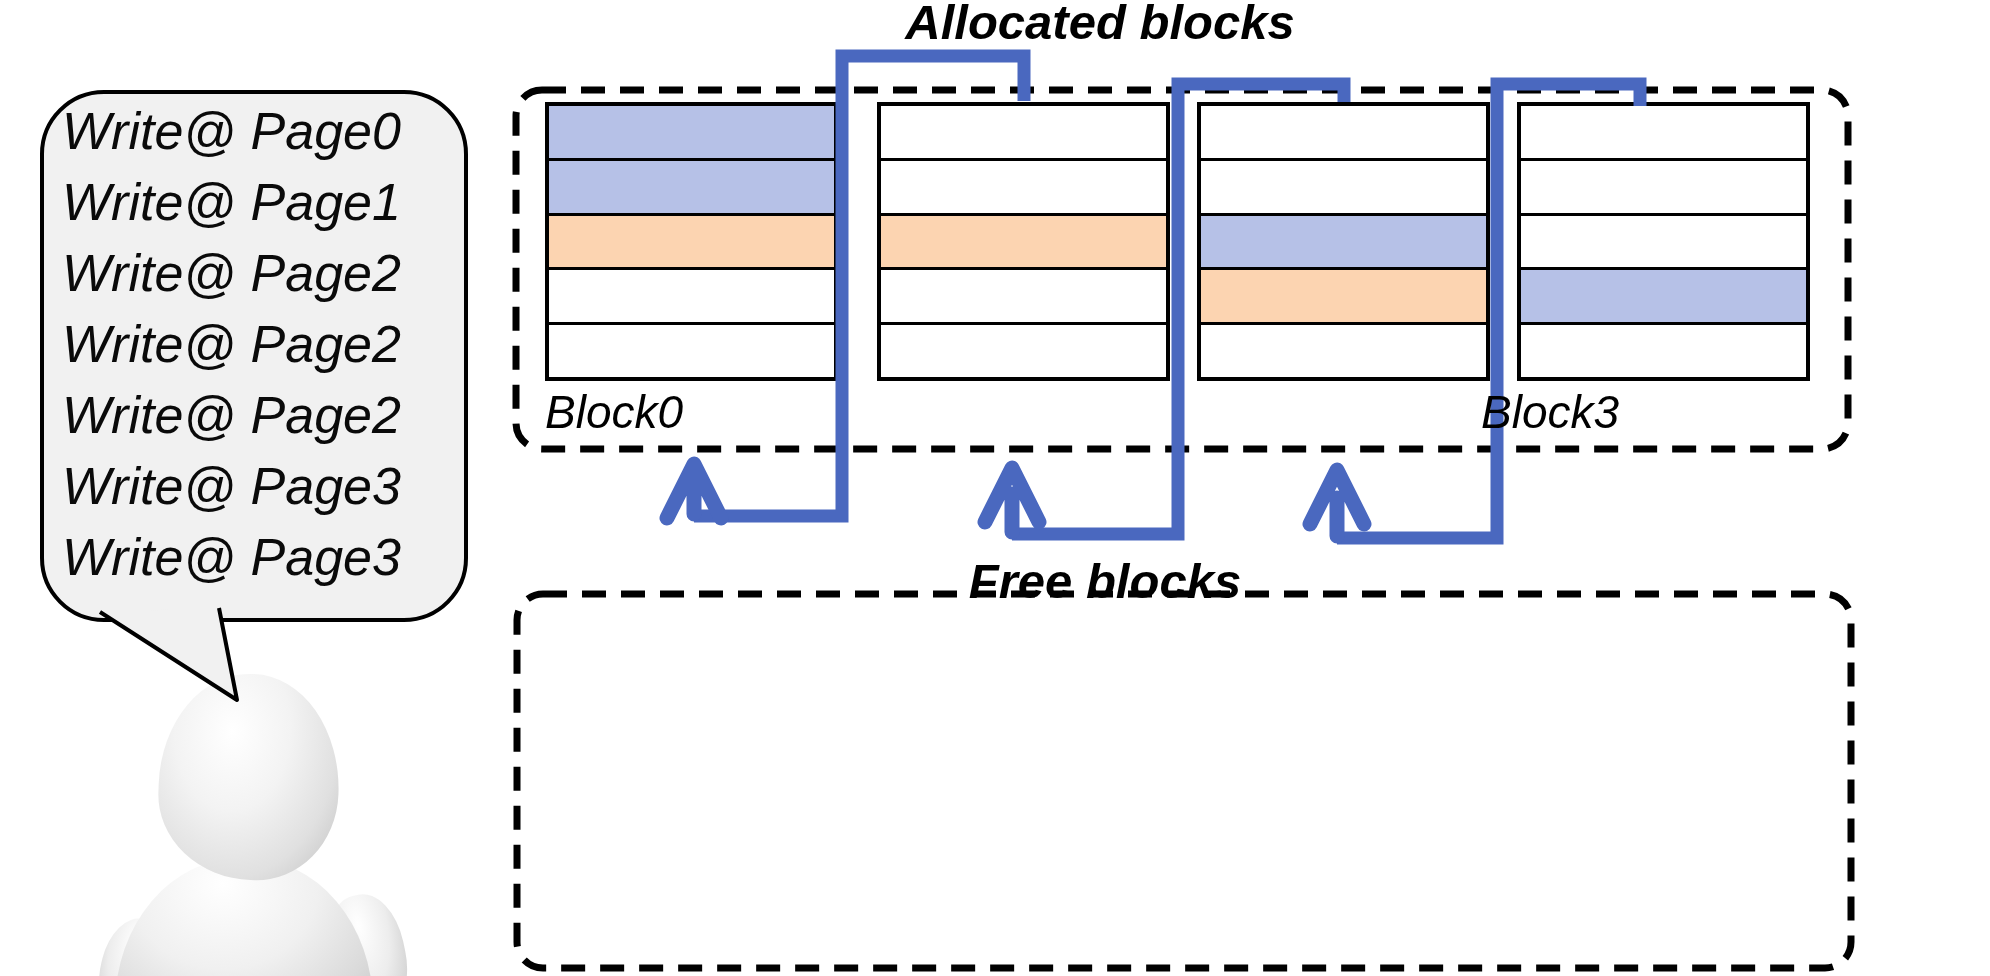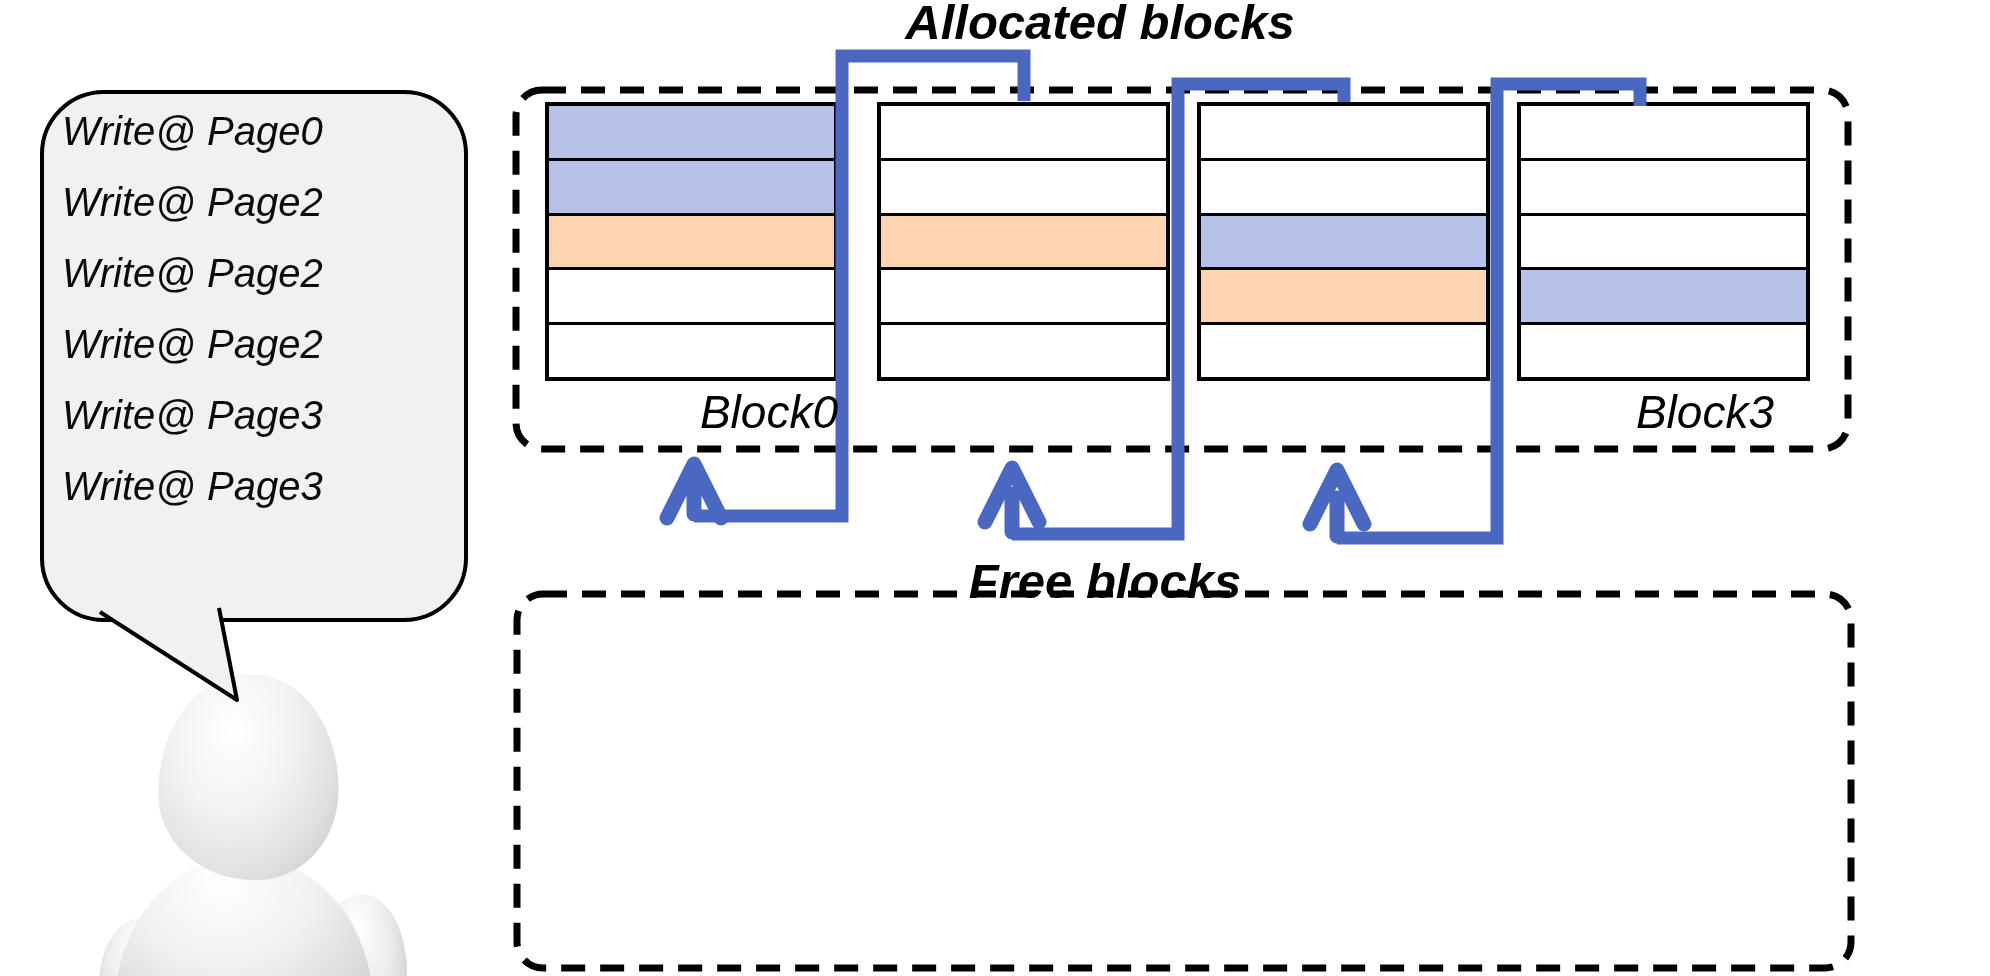--- a/index.html
+++ b/index.html
@@ -15,33 +15,33 @@
          border-radius:50% 50% 14% 14%/95% 95% 8% 8%;
          background:radial-gradient(ellipse at 42% 16%,#ffffff 0%,#f0f0f0 45%,#dadada 78%,#c6c6c6 100%);}
   .head{position:absolute;left:64px;top:6px;width:180px;height:206px;
         border-radius:50% 50% 46% 54%/56% 58% 44% 42%;transform:rotate(2deg);
         background:radial-gradient(ellipse at 40% 28%,#ffffff 0%,#f3f3f3 38%,#e0e0e0 70%,#bfbfbf 100%);}
 
   
   .bubble{position:absolute;left:40px;top:90px;width:428px;height:532px;box-sizing:border-box;
           background:var(--bubble-fill,#f1f1f1);border:4px solid #000;border-radius:64px;z-index:2;}
   .bubble-lines{position:absolute;left:62px;top:96px;z-index:3;font-style:italic;
-                font-size:40px;line-height:71px;white-space:nowrap;color:#0a0a0a;}
+                font-size:52px;line-height:71px;white-space:nowrap;color:#0a0a0a;}
 
   
   .block{position:absolute;top:102px;width:293px;height:279px;border:4px solid #000;
          box-sizing:border-box;background:#fff;display:flex;flex-direction:column;z-index:1;}
   .block .row{flex:1;border-bottom:3px solid #000;}
   .block .row:last-child{border-bottom:0;}
   .row.blue{background:var(--page-blue,#b6c1e7);}
   .row.orange{background:var(--page-orange,#fcd4b1);}
   .row.white{background:#ffffff;}
   #block-0{left:545px;} #block-1{left:877px;} #block-2{left:1197px;} #block-3{left:1517px;}
 
-  .block-label{position:absolute;top:386px;width:293px;text-align:right;z-index:5;
+  .block-label{position:absolute;top:386px;width:293px;text-align:left;z-index:5;
                font-style:italic;font-size:46px;line-height:52px;}
   #label-0{left:545px;} #label-1{left:877px;} #label-2{left:1197px;} #label-3{left:1481px;}
 
   
   .heading{position:absolute;font-style:italic;font-weight:bold;font-size:49px;
            text-align:center;white-space:nowrap;z-index:5;}
   #alloc-title{left:800px;top:-6px;width:600px;}
   #free-title{left:905px;top:522px;width:400px;margin-top:31px;}
 
   
@@ -55,20 +55,21 @@
   <div id="person">
     <div class="arm arm-left"></div>
     <div class="arm arm-right"></div>
     <div class="torso"></div>
     <div class="head"></div>
   </div>
 
   <div class="bubble"></div>
   <div class="bubble-lines">
       <div>Write@ Page0</div>
+      <div>Write@ Page1</div>
       <div>Write@ Page2</div>
       <div>Write@ Page2</div>
       <div>Write@ Page2</div>
       <div>Write@ Page3</div>
       <div>Write@ Page3</div>
     </div>
 
   <div class="block" id="block-0">
       <div class="row blue"></div>
       <div class="row blue"></div>

